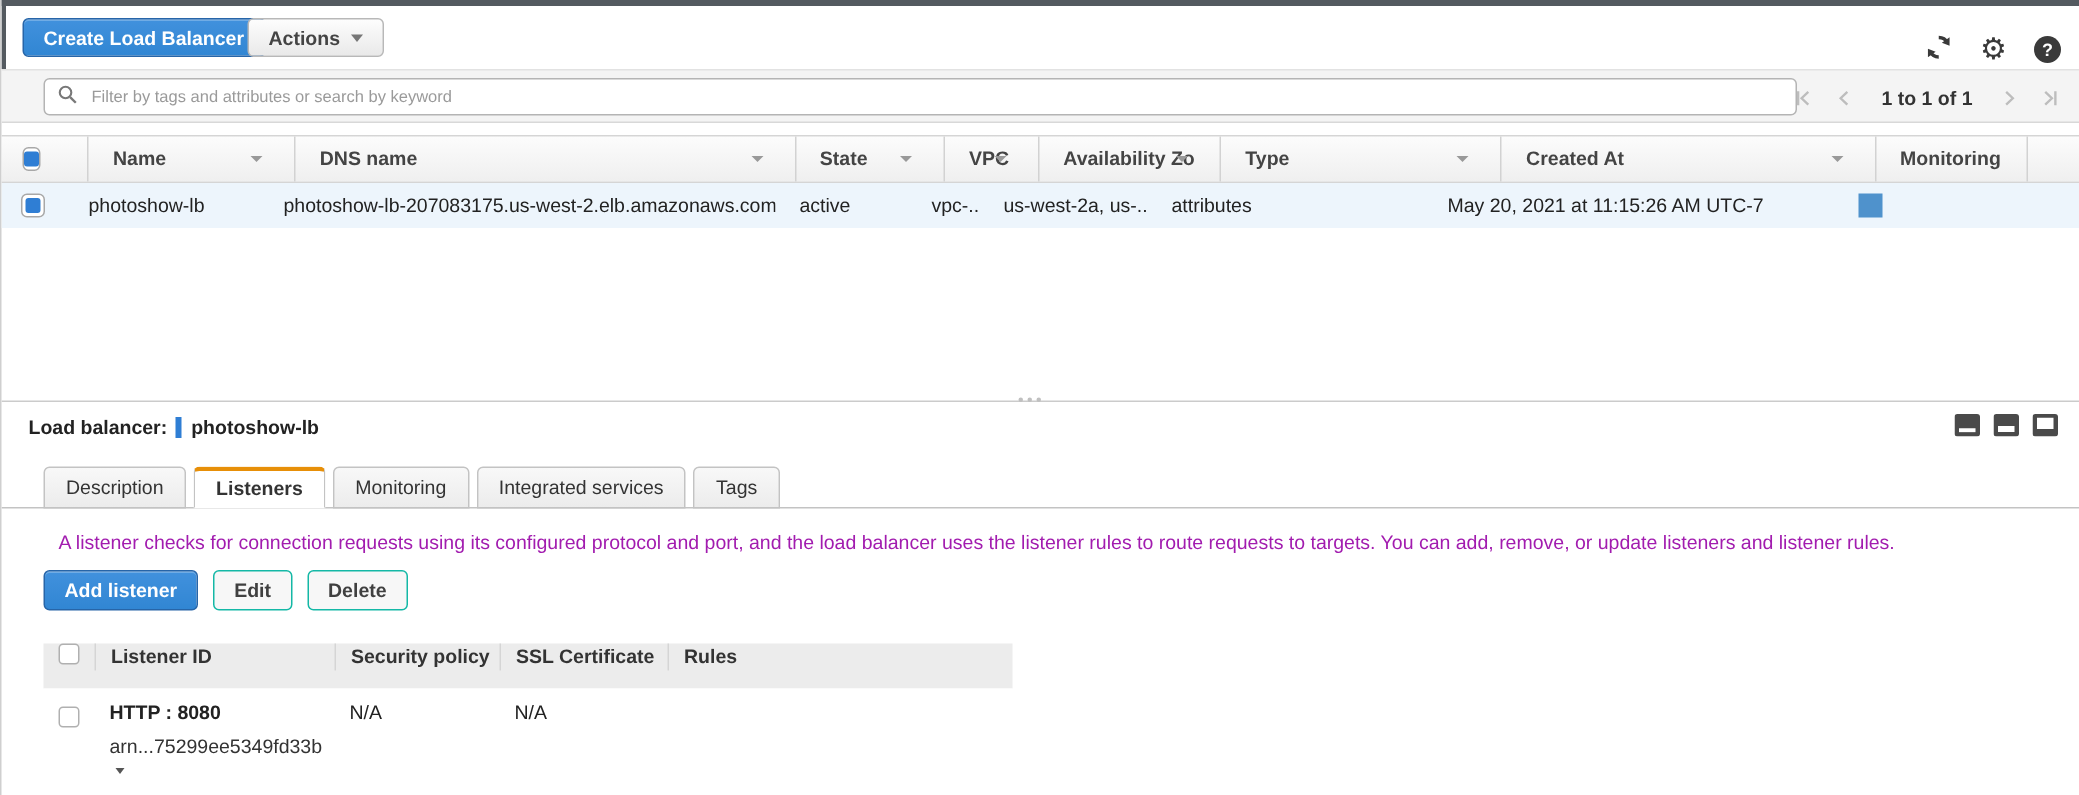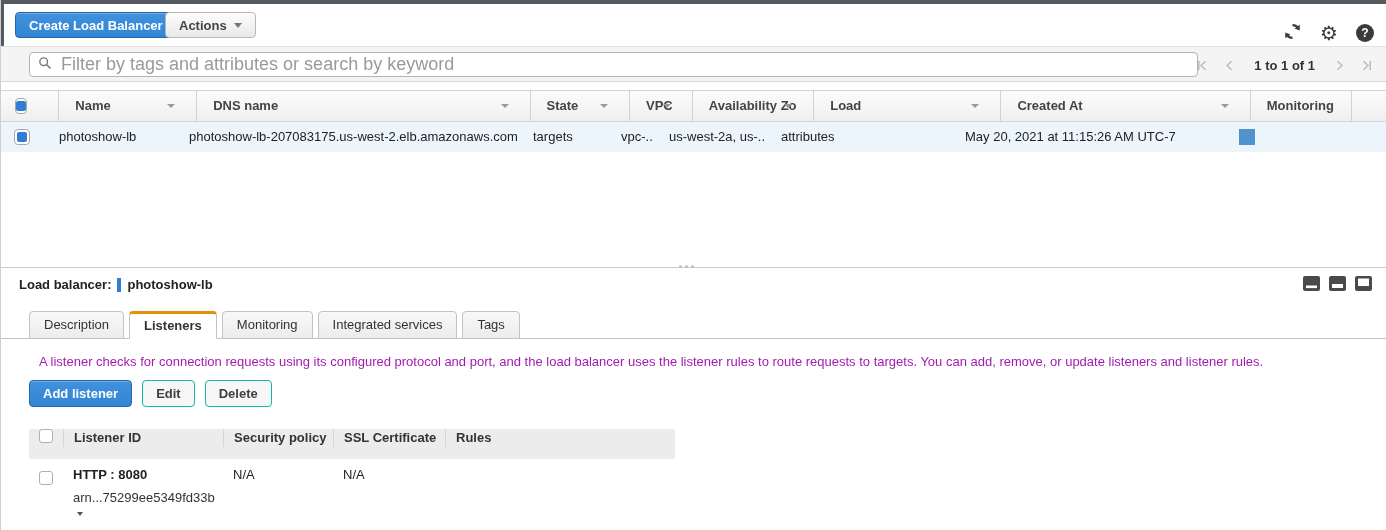--- a/index.html
+++ b/index.html
@@ -30,21 +30,21 @@
   .top-icons{position:absolute;right:12px;top:22px;display:flex;align-items:center;gap:18px;}
   .gear{font-size:20px;line-height:20px;color:#3a3a3a;cursor:pointer;}
   .help-circle{width:18px;height:18px;border-radius:50%;background:#3a3a3a;color:#fff;font-weight:bold;font-size:12px;
        display:flex;align-items:center;justify-content:center;cursor:pointer;}
 
   
   .filter-bar{position:absolute;left:0;top:46px;width:100%;height:36px;background:#f4f4f4;
        border-top:1px solid #e2e2e2;border-bottom:1px solid #d8d8d8;}
   .search-wrap{position:absolute;left:28px;top:5px;width:1169px;height:25px;background:#fff;border:1px solid #b4b4b4;border-radius:4px;
        display:flex;align-items:center;padding:0 8px;gap:7px;}
-  .search-wrap input{border:none;outline:none;flex:1;font-size:18px;font-family:inherit;color:#333;background:transparent;}
+  .search-wrap input{border:none;outline:none;flex:1;font-size:11px;font-family:inherit;color:#333;background:transparent;}
   .search-wrap input::placeholder{color:#9a9a9a;}
   .pagination{position:absolute;right:12px;top:0;height:36px;display:flex;align-items:center;gap:14px;}
   .pag-label{font-weight:bold;color:#333;margin:0 6px;}
   .pag-btn{display:flex;align-items:center;cursor:default;}
 
   
   .lb-header{position:absolute;left:0;top:90px;width:100%;height:32px;display:flex;
        background:linear-gradient(#fcfcfc,#efefef);border-top:1px solid #d5d5d5;border-bottom:1px solid #d5d5d5;}
   .lb-row{position:absolute;left:0;top:122px;width:100%;height:30px;display:flex;background:var(--selected-row);}
   .hcell{position:relative;font-weight:bold;color:#444;line-height:30px;padding:0 18px 0 16px;white-space:nowrap;overflow:hidden;cursor:pointer;}
@@ -173,40 +173,40 @@
     <div class="hcell col-state">
       <span>State</span><span class="sort"></span>
     </div>
     <div class="hcell col-vpc">
       <span>VPC</span><span class="sort"></span>
     </div>
     <div class="hcell col-az">
       <span>Availability Zon</span><span class="sort"></span>
     </div>
     <div class="hcell col-type">
-      <span>Load</span><span class="sort"></span>
+      <span>Type</span><span class="sort"></span>
     </div>
     <div class="hcell col-created">
       <span>Created At</span><span class="sort"></span>
     </div>
     <div class="hcell col-mon">
       <span>Monitoring</span>
     </div>
     <div class="hcell col-fill"></div>
   </div>
 
   <div class="lb-row">
     <div class="col-cb" style="display:flex;align-items:center;justify-content:center;">
       <span class="cb-on">
           <span class="fill"></span>
         </span>
     </div>
     <div class="rcell col-name">photoshow-lb</div>
     <div class="rcell col-dns">photoshow-lb-207083175.us-west-2.elb.amazonaws.com</div>
-    <div class="rcell col-state">targets</div>
+    <div class="rcell col-state">active</div>
     <div class="rcell col-vpc">vpc-...</div>
     <div class="rcell col-az">us-west-2a, us-...</div>
     <div class="rcell col-type">attributes</div>
     <div class="rcell col-created">May 20, 2021 at 11:15:26 AM UTC-7</div>
     <div class="col-mon">
       <div class="mon-square"></div>
     </div>
     <div class="rcell col-fill"></div>
   </div>
 

